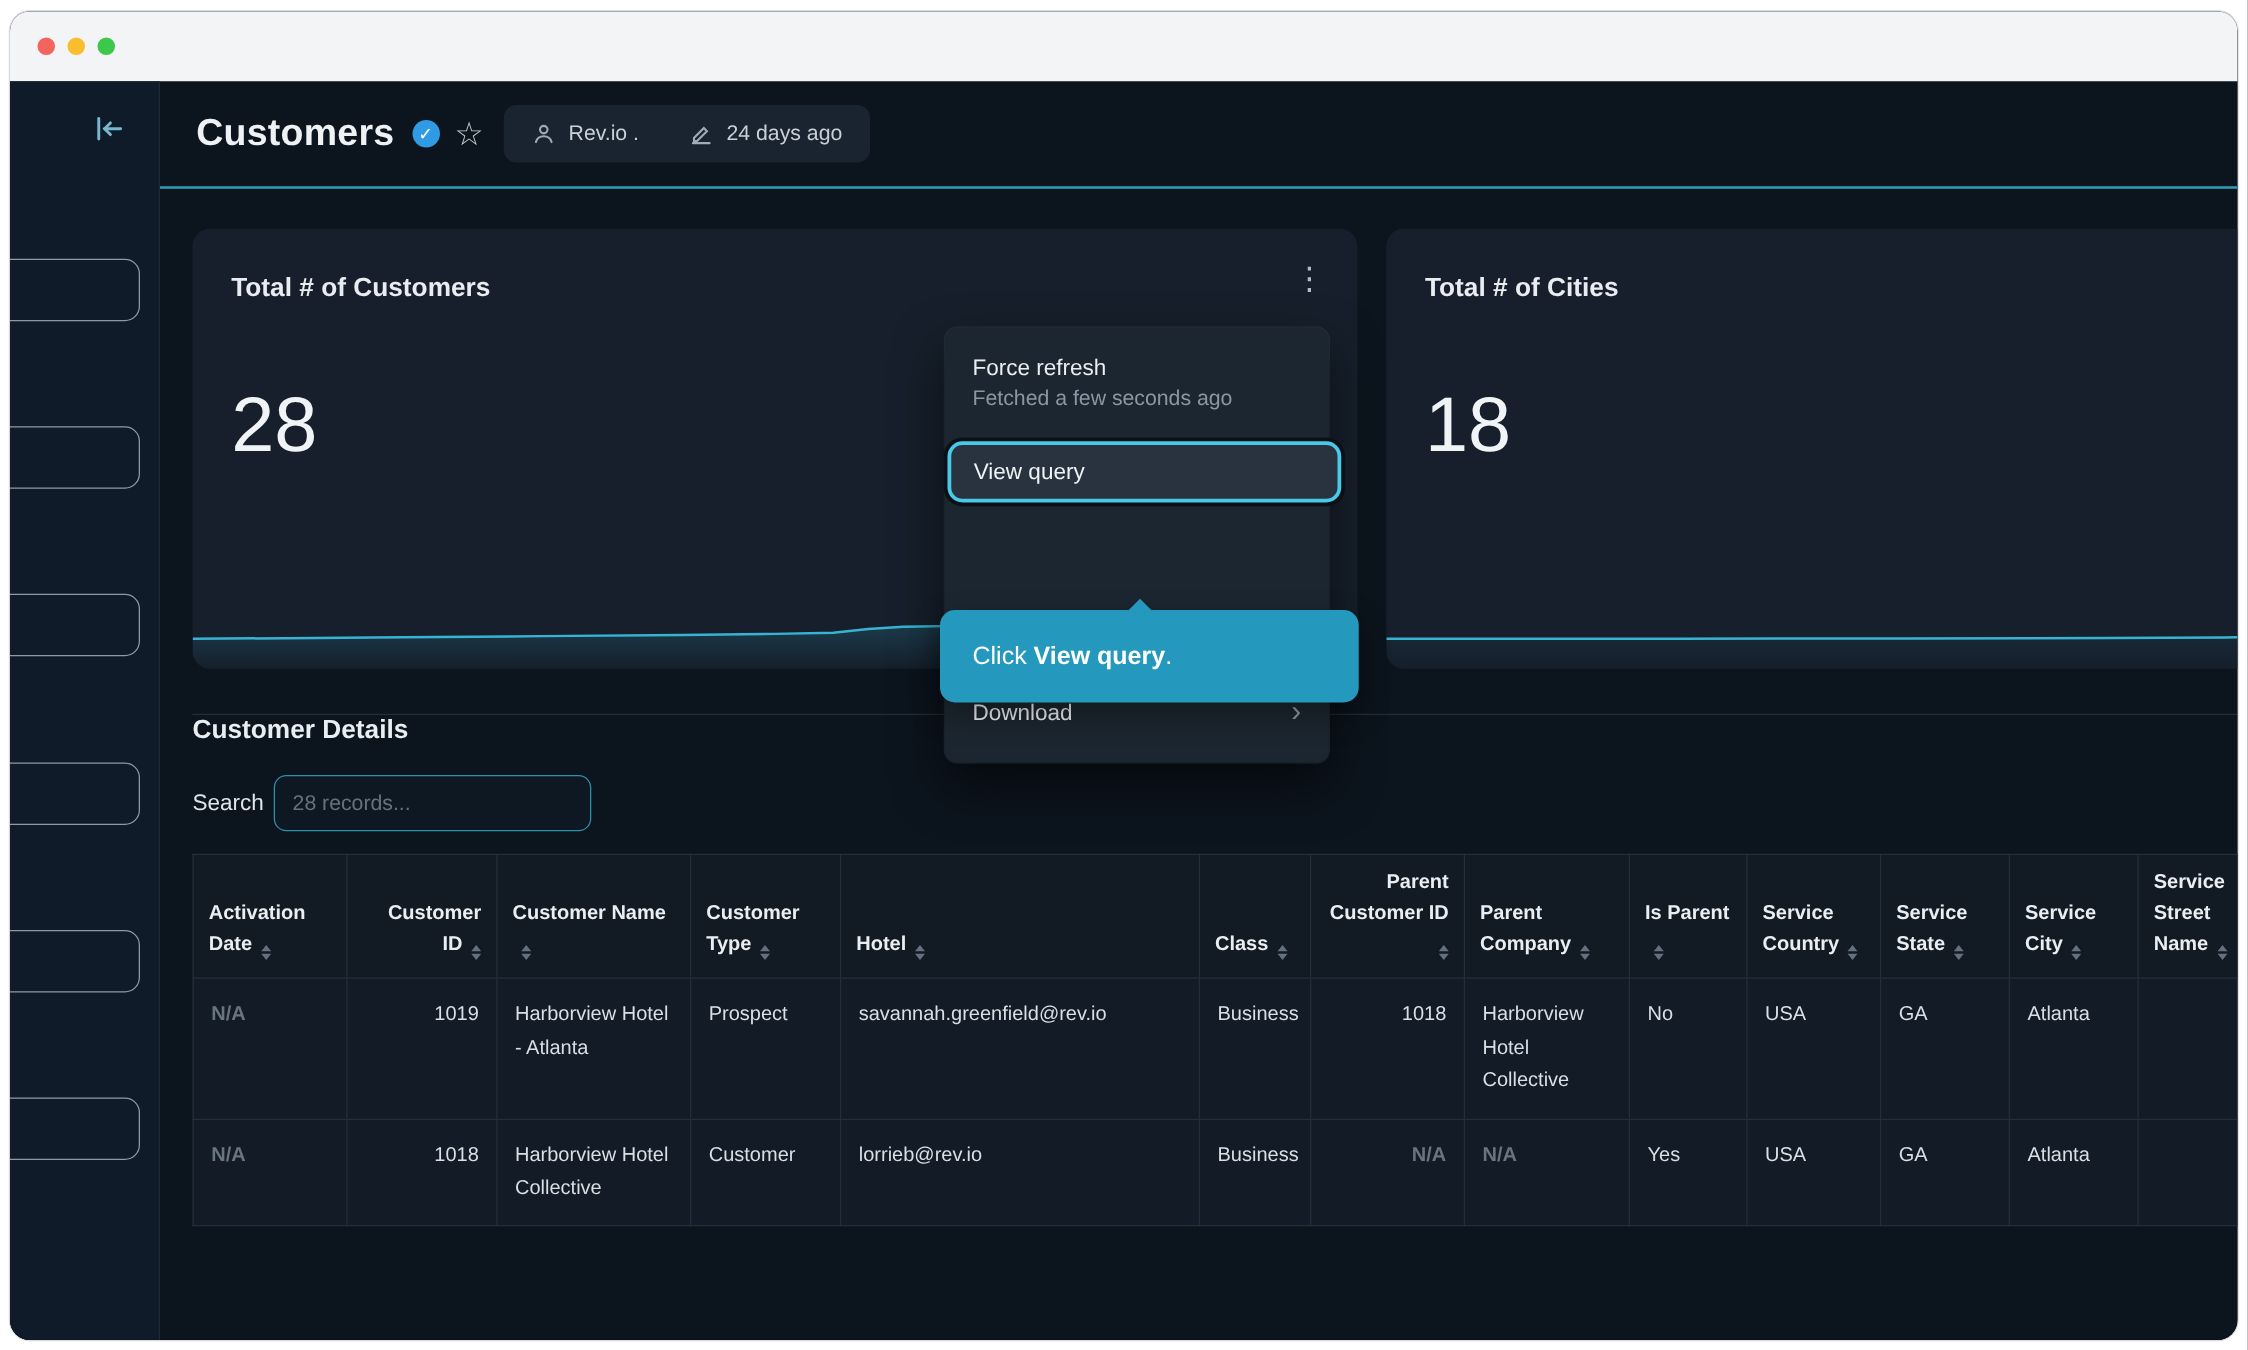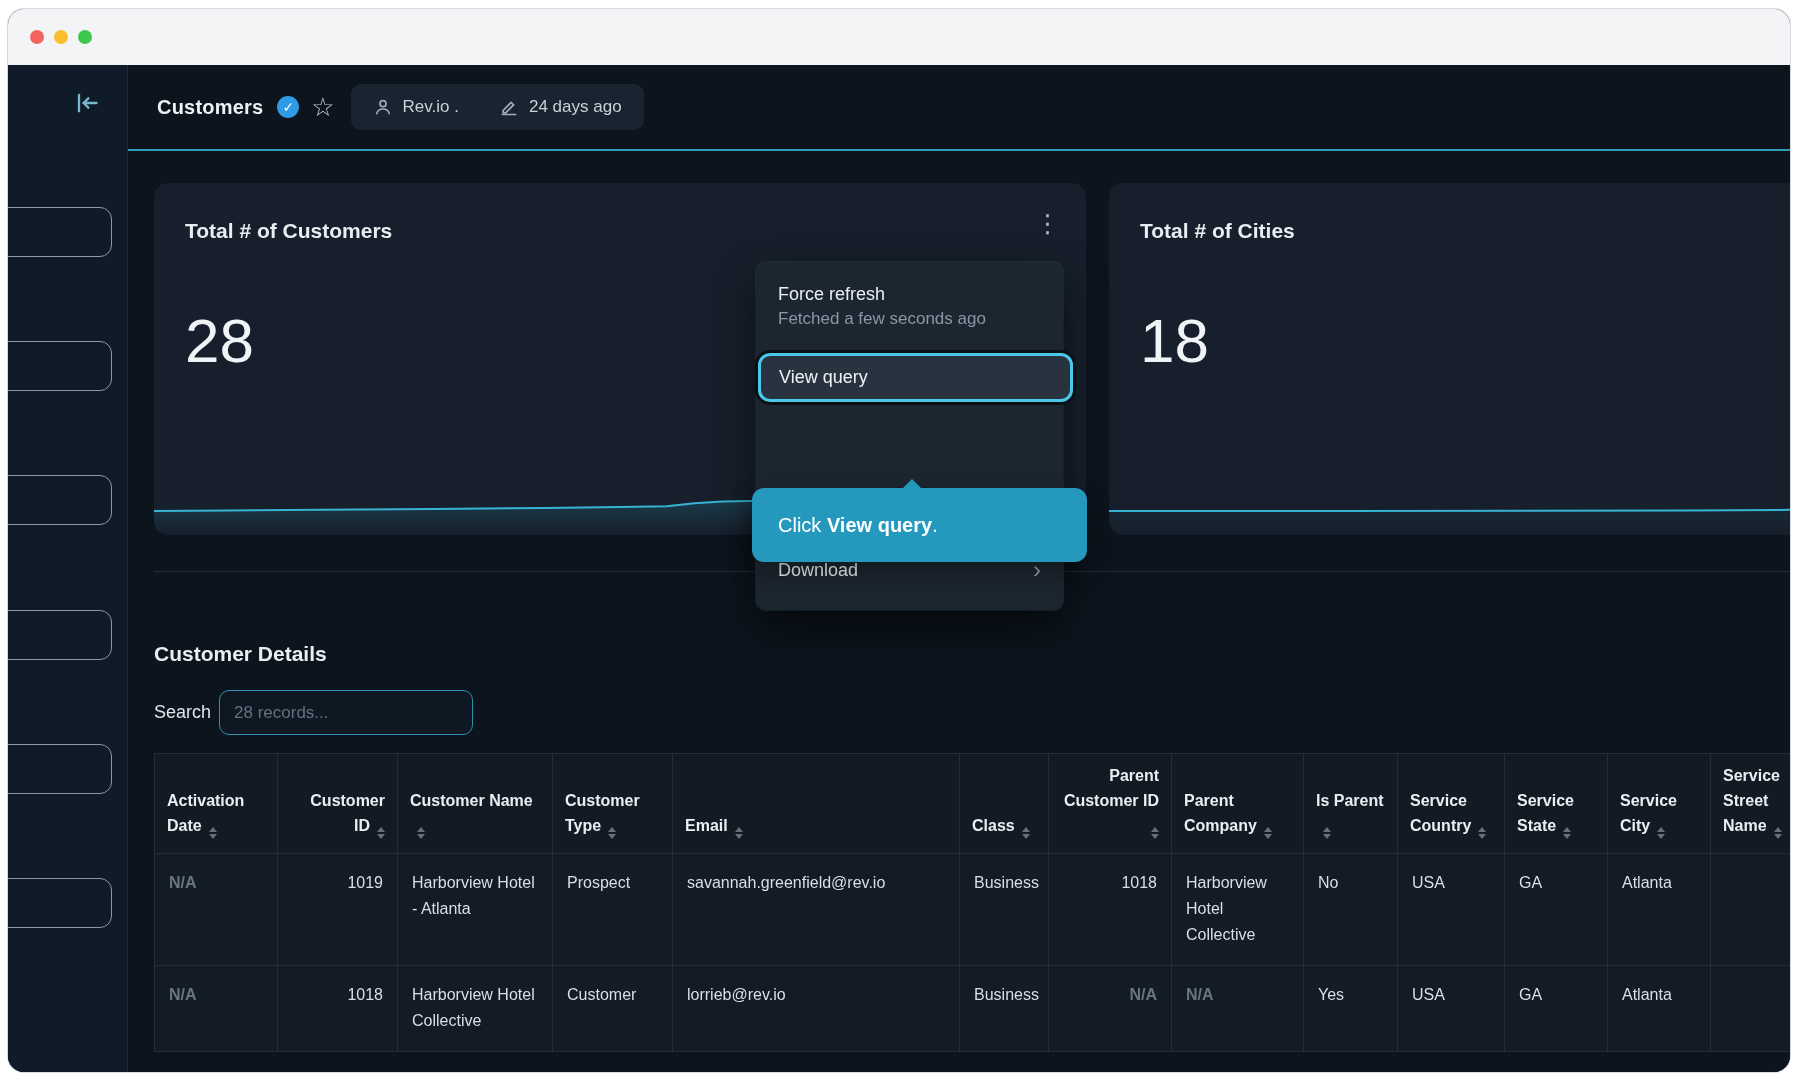--- a/index.html
+++ b/index.html
@@ -26,21 +26,21 @@
   .collapse-btn { position:absolute; top:24px; right:26px; width:30px; height:30px;
     background:none; border:none; cursor:pointer; }
   .side-btn { position:absolute; left:-36px; width:140px; height:50px; border:1.5px solid #8d9aa6;
     border-radius:12px; background:transparent; cursor:pointer; }
 
   .main { flex:1; position:relative; min-width:0; overflow:visible; }
 
   
   .page-header { height:86px; display:flex; align-items:center; padding-left:29px;
     border-bottom:2px solid #2f9db8; }
-  .page-title { font-size:20px; font-weight:600; color:#eef2f5; letter-spacing:.2px; }
+  .page-title { font-size:30px; font-weight:600; color:#eef2f5; letter-spacing:.2px; }
   .badge { width:22px; height:22px; border-radius:50%; background:#2e9be4; color:#fff;
     font-size:14px; display:flex; align-items:center; justify-content:center; margin-left:14px; }
   .star { margin-left:12px; font-size:26px; color:#c2cad1; line-height:1; background:none; border:none; cursor:pointer; }
   .meta-pill { display:flex; align-items:center; height:46px; background:#1a2430; border-radius:10px;
     margin-left:16px; padding:0 22px; }
   .meta-group { display:flex; align-items:center; gap:10px; color:#c9d1d8; font-size:17px; }
   .meta-group + .meta-group { margin-left:40px; }
   .meta-icon { display:flex; align-items:center; }
 
   
@@ -50,21 +50,21 @@
     position:relative; overflow:hidden; }
   .card-title { position:absolute; top:36px; left:31px; font-size:21px; font-weight:700; color:#e9edf1; }
   .kebab { position:absolute; top:28px; right:26px; font-size:25px; color:#b4bdc5;
     background:none; border:none; cursor:pointer; line-height:1; }
   .card-value { position:absolute; top:122px; left:31px; font-size:62px; font-weight:400; color:#f0f4f7; }
   .card-chart { position:absolute; left:0; right:0; bottom:0; height:150px; }
   .card-chart svg { width:100%; height:100%; display:block; }
 
   .section-divider { margin-top:36px; height:1px; background:#232e3a; }
 
-  .details-title { margin-top:70px; font-size:21px; font-weight:700; color:#e9eef2; }
+  .details-title { font-size:21px; font-weight:700; color:#e9eef2; }
   .search-row { margin-top:24px; display:flex; align-items:center; gap:8px; }
   .search-label { font-size:18px; color:#dfe5ea; }
   .search-input { width:254px; height:45px; background:#0e1822; border:1.6px solid #2f8fae;
     border-radius:10px; color:#dfe5ea; padding:0 14px; font-size:17px; outline:none; }
   .search-input::placeholder { color:#64727f; }
 
   
   .table-wrap { margin-top:18px; width:1656px; }
   table { border-collapse:collapse; table-layout:fixed; width:100%; background:#131c26; }
   th, td { border:1px solid #242e3a; }
@@ -248,21 +248,21 @@
                       <i class="dn"></i>
                     </span></th>
                 <th><span>Customer Name</span><span class="sort">
                       <i class="up"></i>
                       <i class="dn"></i>
                     </span></th>
                 <th><span>Customer Type</span><span class="sort">
                       <i class="up"></i>
                       <i class="dn"></i>
                     </span></th>
-                <th><span>Email</span><span class="sort">
+                <th><span>Hotel</span><span class="sort">
                       <i class="up"></i>
                       <i class="dn"></i>
                     </span></th>
                 <th><span>Class</span><span class="sort">
                       <i class="up"></i>
                       <i class="dn"></i>
                     </span></th>
                 <th class="ta-r"><span>Parent Customer ID</span><span class="sort">
                       <i class="up"></i>
                       <i class="dn"></i>

